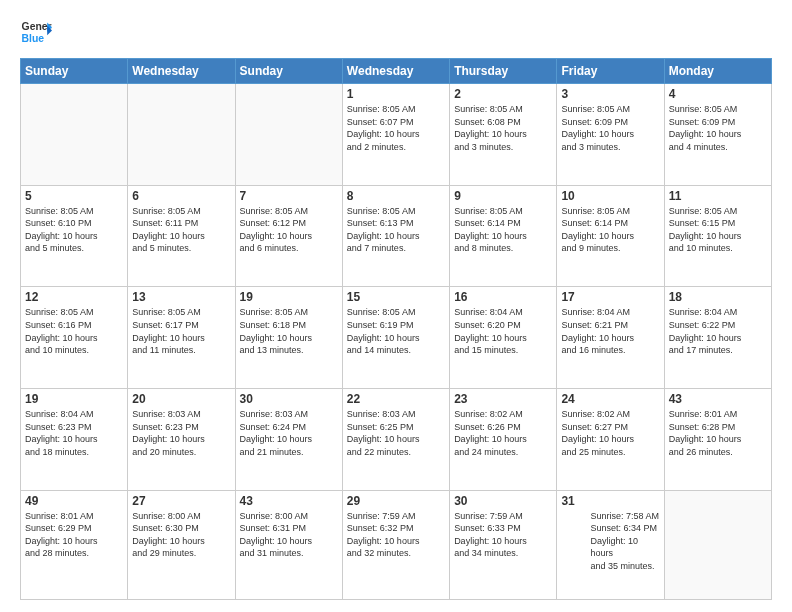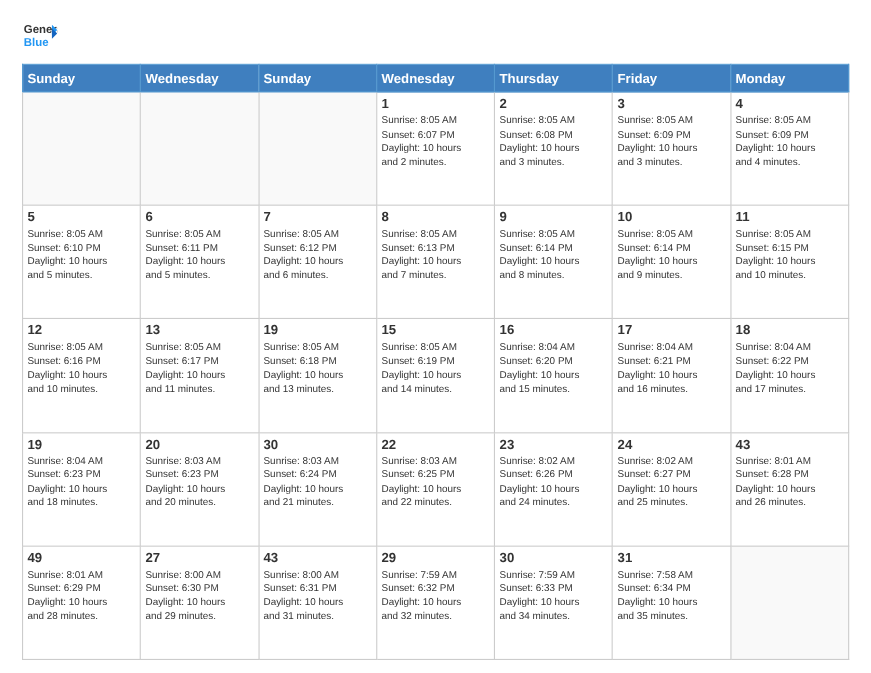--- a/index.html
+++ b/index.html
@@ -336,21 +336,21 @@
           </td>
           <td>
             <span class="day-number">30</span>
             <div class="day-info" style="white-space: pre-line;">Sunrise: 7:59 AM
 Sunset: 6:33 PM
 Daylight: 10 hours
 and 34 minutes.</div>
           </td>
           <td>
             <span class="day-number">31</span>
-            <div class="day-info" style="white-space: pre-line;">Sunrise: 7:58 AM
+            <div class="day-info" style="white-space: pre-line; margin-left: 29px;">Sunrise: 7:58 AM
 Sunset: 6:34 PM
 Daylight: 10 hours
 and 35 minutes.</div>
           </td>
           <td class="empty"></td>
         </tr>
       </tbody>
   </table>
 </div>
 

